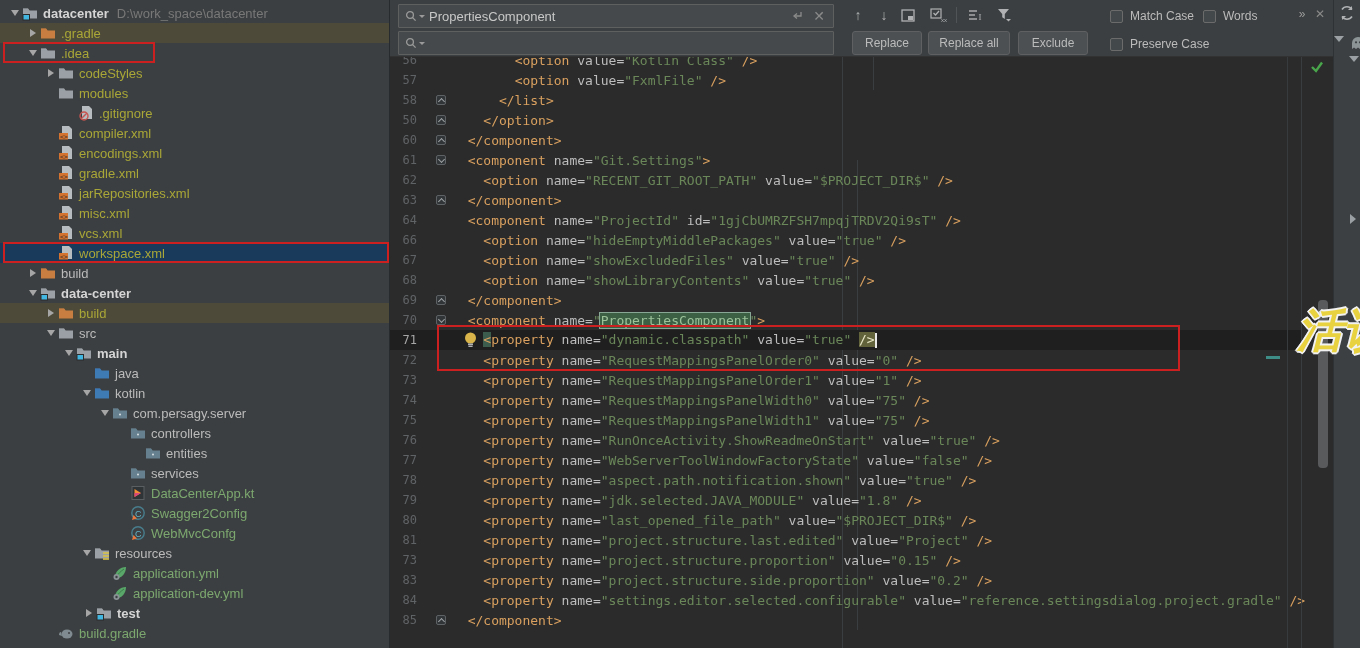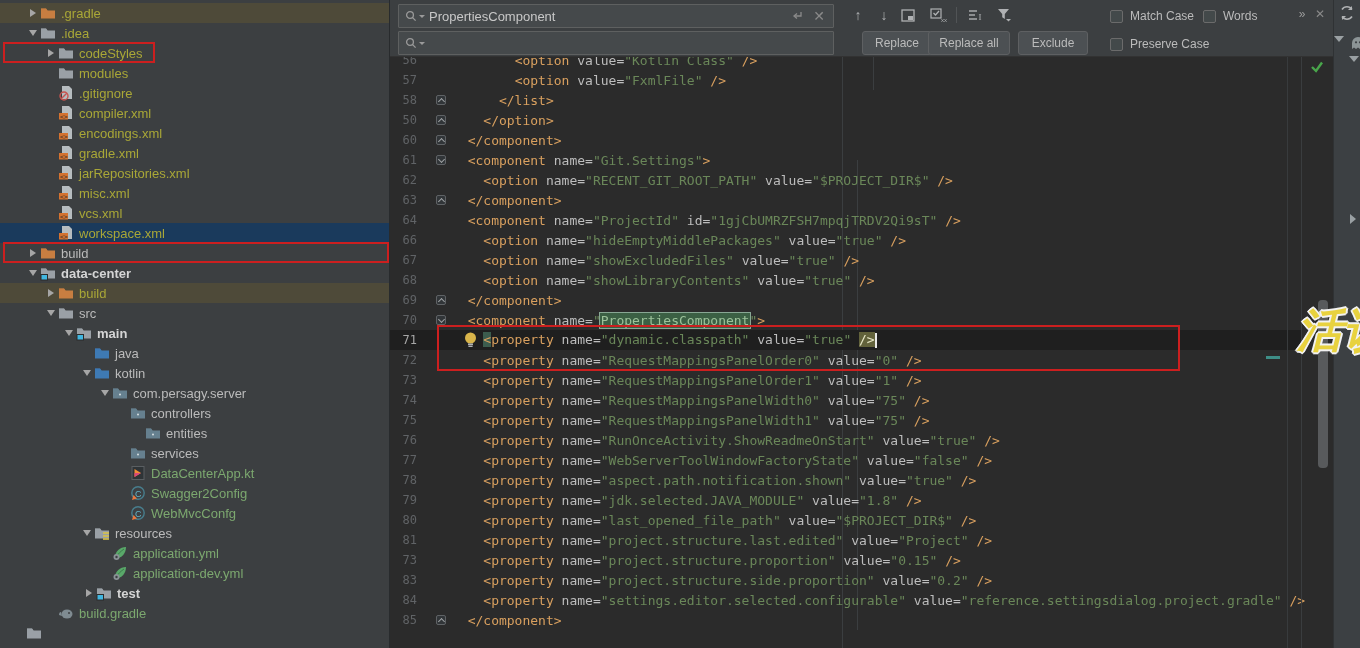--- a/index.html
+++ b/index.html
@@ -94,20 +94,33 @@
       -1px -1px #F2F2F2, 1px 1px #F2F2F2, -1px 1px #F2F2F2, 1px -1px #F2F2F2; }
   #teal-dash { position:absolute; left:1266px; top:356px; width:14px; height:3px; background:#3E8E87; }
   #check-ok { position:absolute; left:1310px; top:59px; z-index:11; }
 </style>
 </head>
 <body>
 
 <div id="stage">
 
   <div id="tree-panel">
+      <div class="trow" style="padding-left: 8px;">
+        <span class="arrslot">
+          <span class="arr down"></span>
+        </span>
+        <span class="ticon">
+          <svg width="16" height="16" viewBox="0 0 16 16">
+            <path d="M1 3.5 h5 l1.6 2 H15 v8 H1 z" fill="#9AA0A6"></path>
+            <path d="M1 3.5 h5 l1.6 2 H1 z" fill="#9AA0A6" opacity="0.75"></path>
+            <rect x="1" y="9.5" width="6.5" height="5.5" fill="#40B6E0" stroke="#2B2B2B" stroke-width="1"></rect>
+          </svg>
+        </span>
+        <span><span class="tlabel bold">datacenter</span><span class="tpath">D:\work_space\datacenter</span></span>
+      </div>
       <div class="trow excluded" style="padding-left: 26px;">
         <span class="arrslot">
           <span class="arr right"></span>
         </span>
         <span class="ticon">
           <svg width="16" height="16" viewBox="0 0 16 16">
             <path d="M1 3.5 h5 l1.6 2 H15 v8 H1 z" fill="#C87E41"></path>
             <path d="M1 3.5 h5 l1.6 2 H1 z" fill="#C87E41" opacity="0.75"></path>
           </svg>
         </span>
@@ -140,21 +153,21 @@
       <div class="trow" style="padding-left: 44px;">
         <span class="arrslot"></span>
         <span class="ticon">
           <svg width="16" height="16" viewBox="0 0 16 16">
             <path d="M1 3.5 h5 l1.6 2 H15 v8 H1 z" fill="#9AA0A6"></path>
             <path d="M1 3.5 h5 l1.6 2 H1 z" fill="#9AA0A6" opacity="0.75"></path>
           </svg>
         </span>
         <span><span class="tlabel olive">modules</span></span>
       </div>
-      <div class="trow" style="padding-left: 44px;">
+      <div class="trow" style="padding-left: 64px;">
         <span class="arrslot"></span>
         <span class="ticon">
           <svg width="16" height="16" viewBox="0 0 16 16">
             <path d="M4 1 h7 l3 3 v10 H4 z" fill="#B6BCBF"></path>
             <circle cx="6" cy="11" r="4" fill="none" stroke="#C75450" stroke-width="1.4"></circle>
             <line x1="3.2" y1="13.8" x2="8.8" y2="8.2" stroke="#C75450" stroke-width="1.4"></line>
           </svg>
         </span>
         <span><span class="tlabel olive">.gitignore</span></span>
       </div>
@@ -582,21 +595,21 @@
     </div>
     <div class="cbox" style="left:813px; top:9px;">
       <span class="bx"></span>
       <span>Words</span>
     </div>
     <div class="cbox" style="left:720px; top:37px;">
       <span class="bx"></span>
       <span>Preserve Case</span>
     </div>
 
-    <div class="fbtn" style="left:472px; top:31px; width:70px;">
+    <div class="fbtn" style="left:462px; top:31px; width:70px;">
       <span>Replace</span>
     </div>
     <div class="fbtn" style="left:538px; top:31px; width:82px;">
       <span>Replace all</span>
     </div>
     <div class="fbtn" style="left:628px; top:31px; width:70px;">
       <span>Exclude</span>
     </div>
 
     <span class="titem" style="left:902px; top:5px; color:#9A9A9A; font-size:12px;">»</span>

